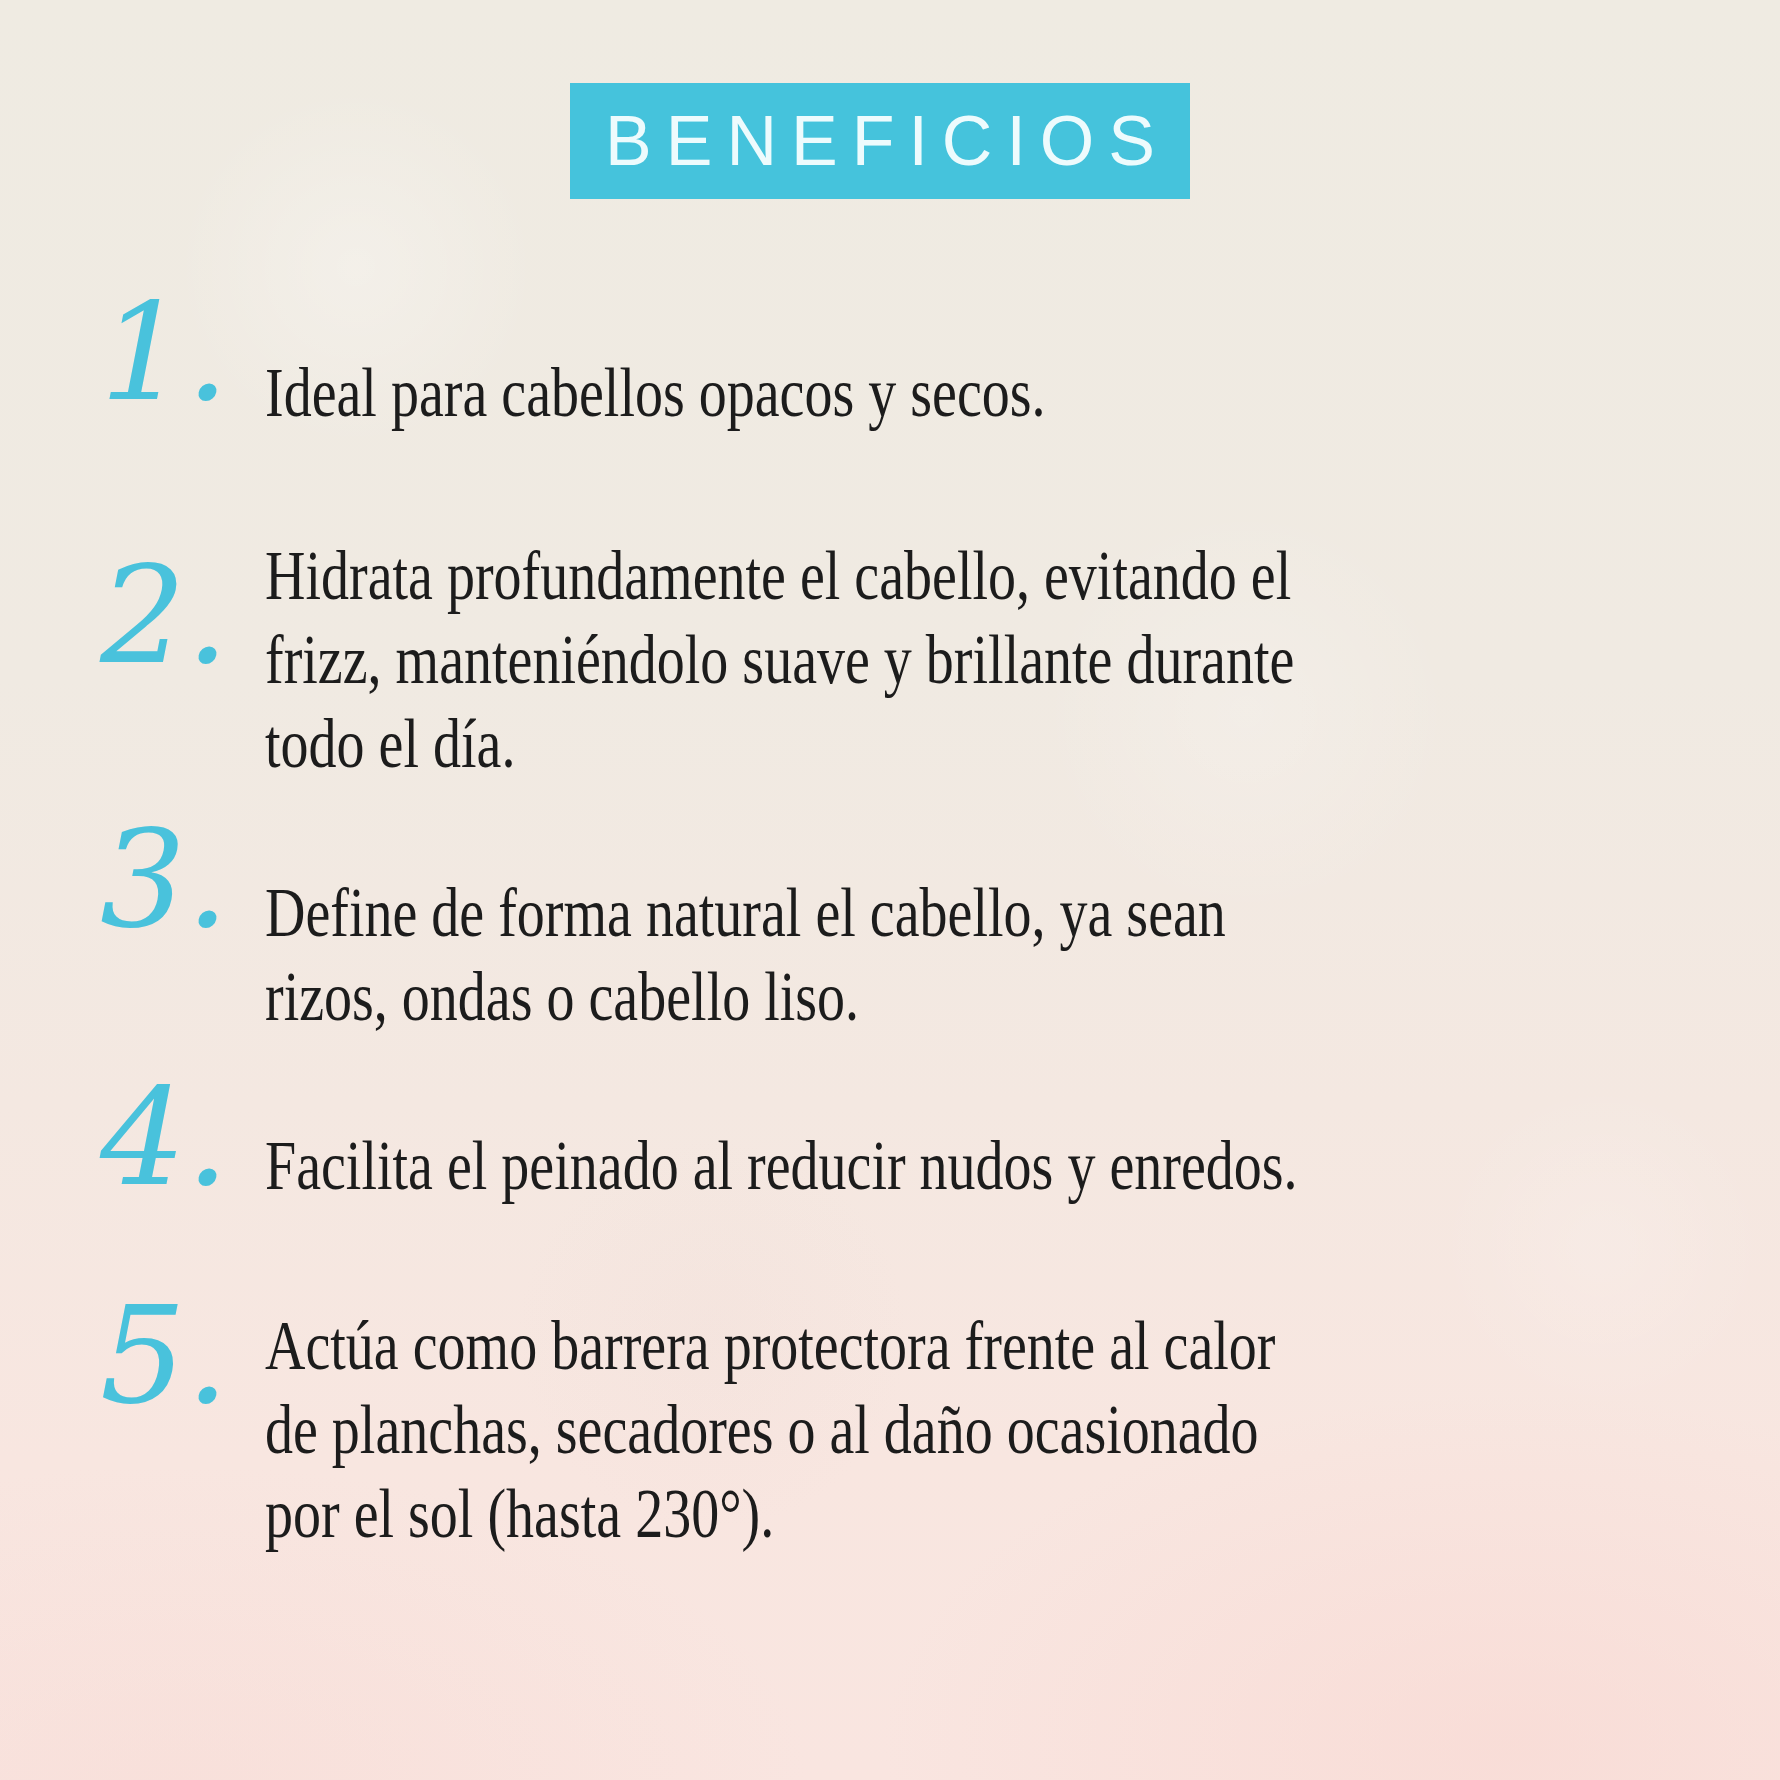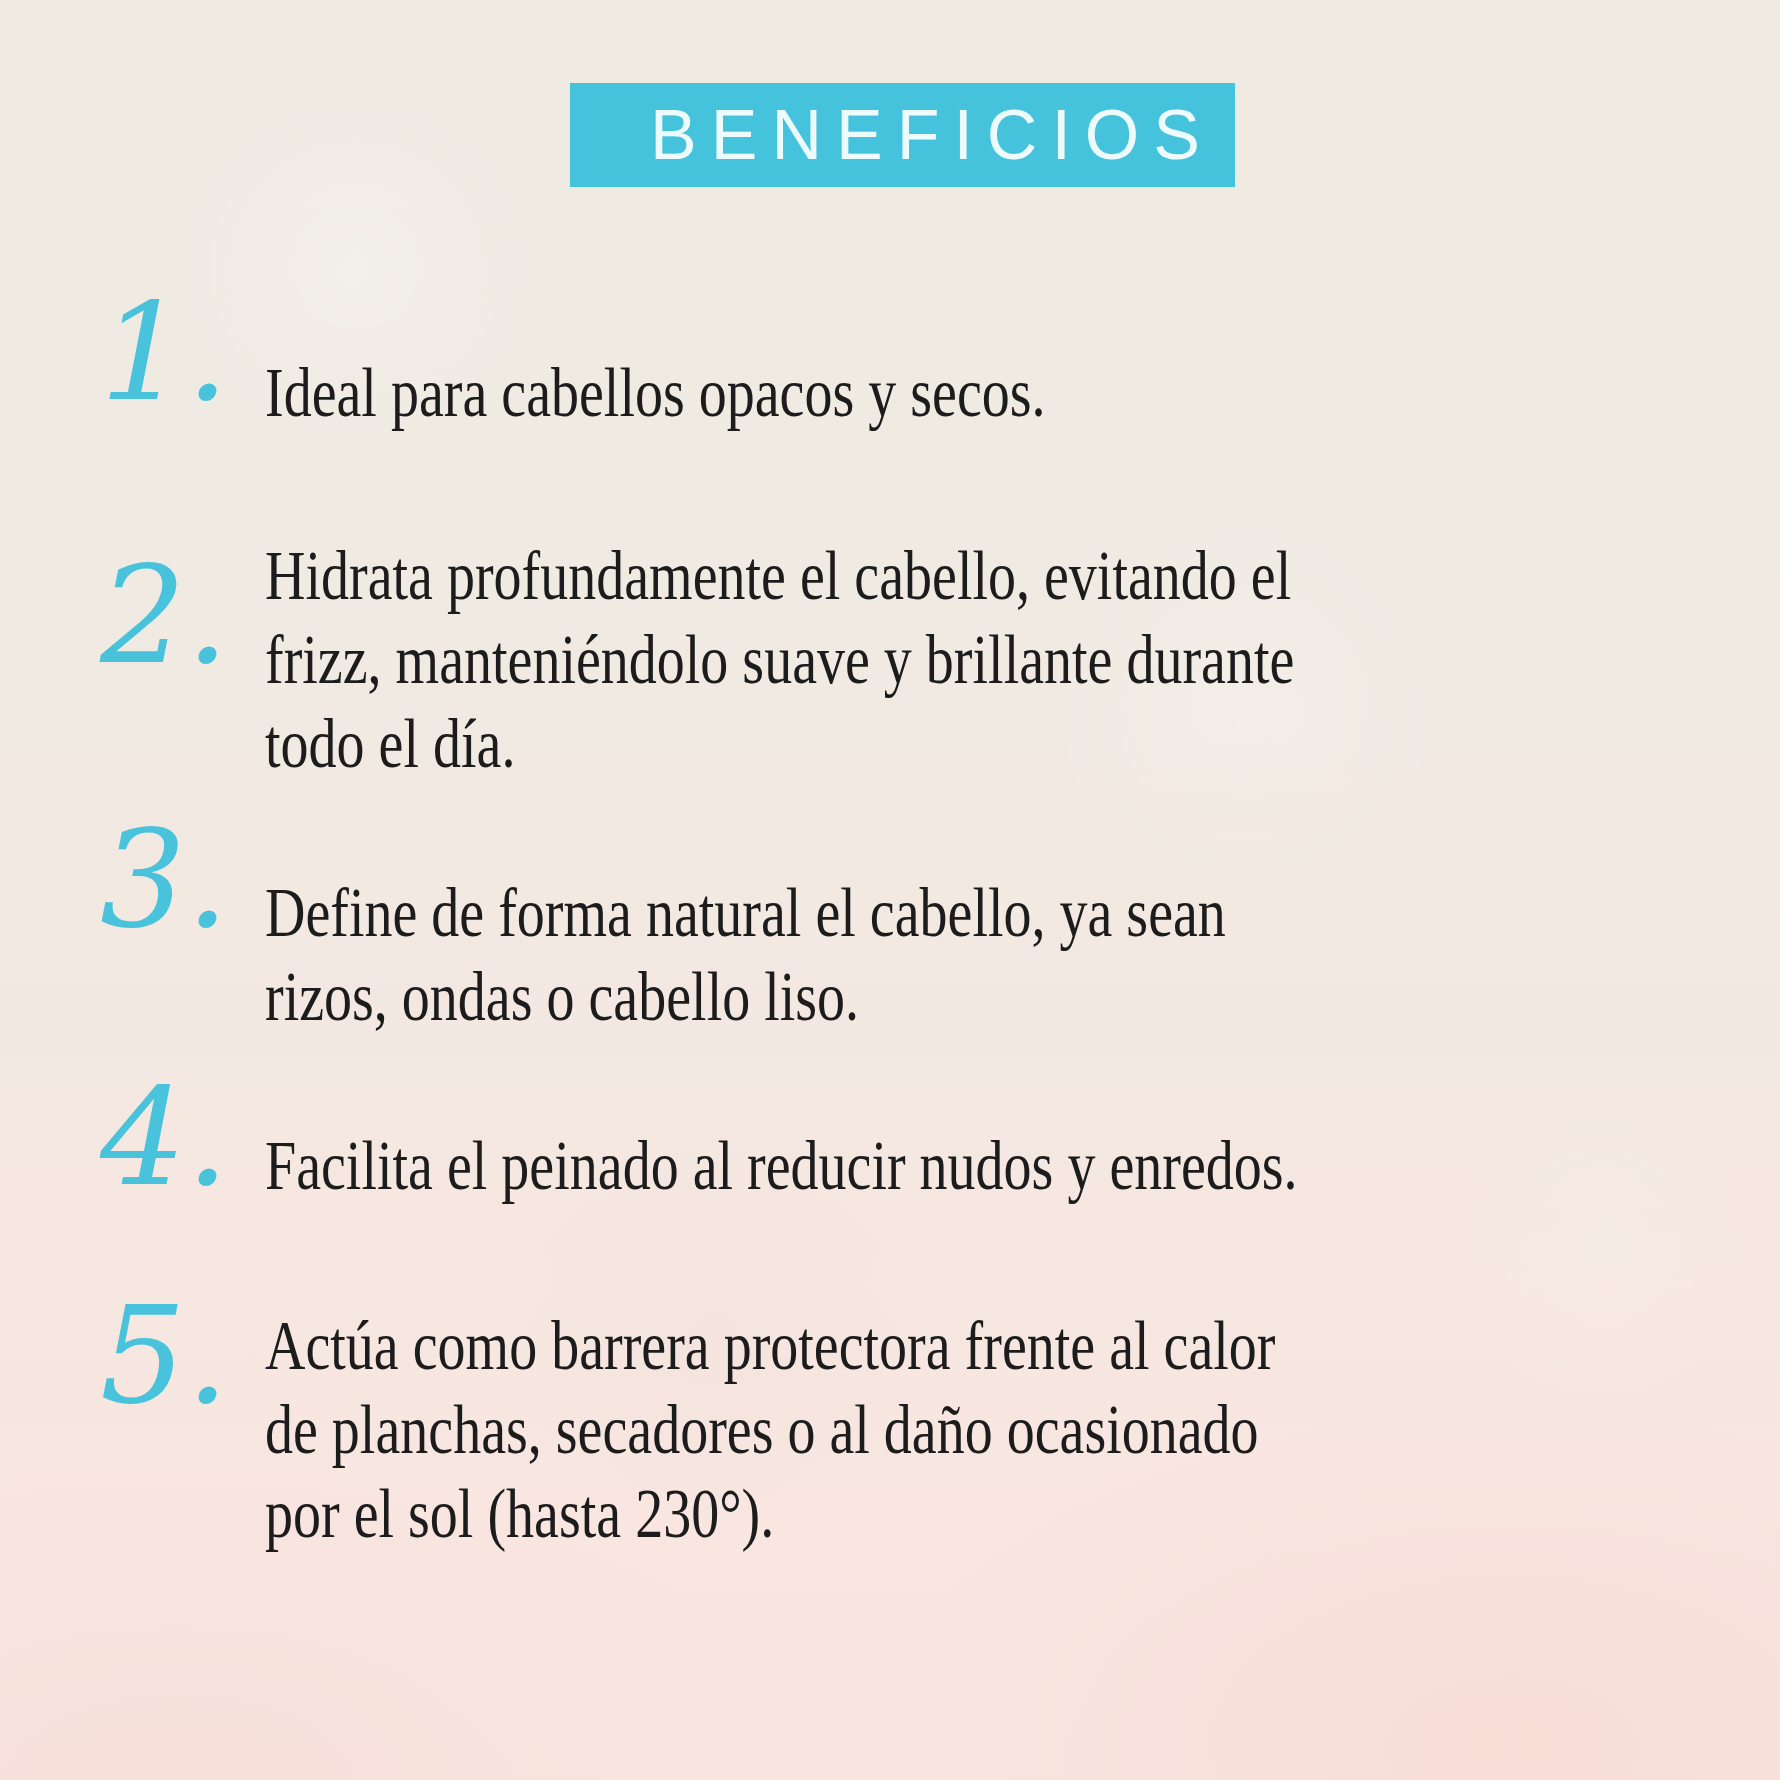--- a/index.html
+++ b/index.html
@@ -22,23 +22,23 @@
       radial-gradient(circle 260px at 20% 15%, rgba(255,255,255,0.25), transparent 70%),
       radial-gradient(circle 300px at 70% 40%, rgba(255,255,255,0.18), transparent 70%),
       radial-gradient(circle 280px at 40% 75%, rgba(230,210,205,0.12), transparent 70%),
       radial-gradient(circle 240px at 90% 70%, rgba(255,255,255,0.15), transparent 70%);
     pointer-events: none;
   }
 
   .banner {
     position: absolute;
     left: 570px; top: 83px;
-    width: 620px; height: 104px;
+    width: 620px; height: 116px;
     background: #45c3dc;
-    display: flex; align-items: center; justify-content: center; padding-left: 45px;
+    display: flex; align-items: center; justify-content: center;
   }
   .banner .title {
     color: #edfbfd;
     font-family: "Liberation Sans", sans-serif;
     font-weight: 400;
     font-size: 70px;
     letter-spacing: 14px;
     padding-left: 14px; 
     white-space: nowrap;
   }

